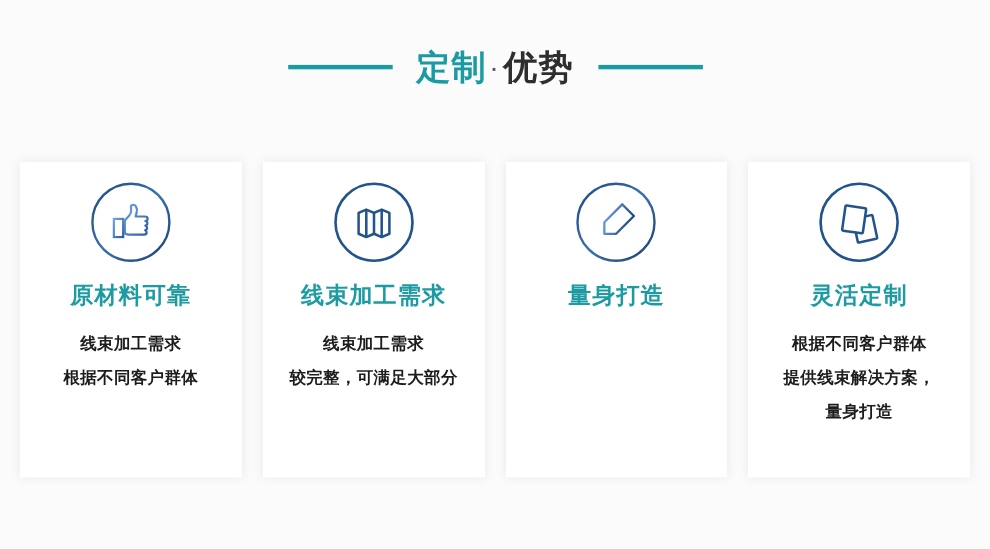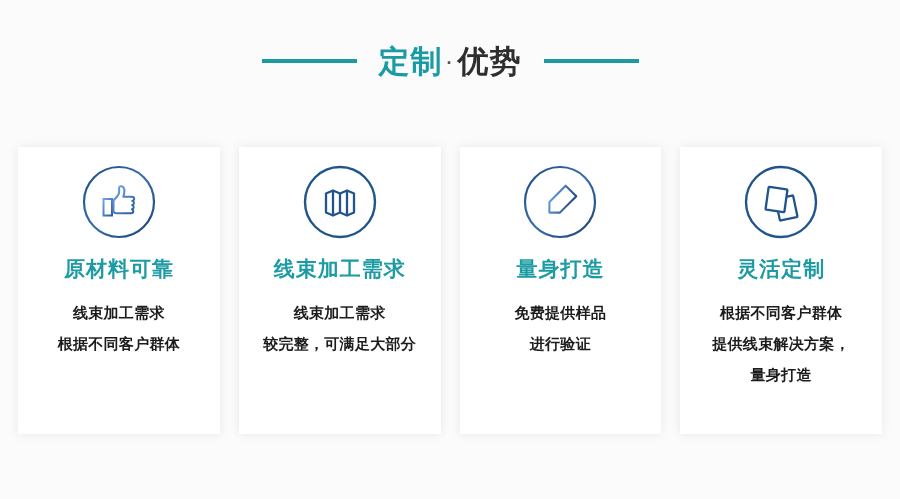--- a/index.html
+++ b/index.html
@@ -182,24 +182,20 @@
         <circle cx="38" cy="38" r="35" fill="none" stroke="url(#c3)" stroke-width="2.2"></circle>
         <g transform="rotate(45 38 38)">
           <path d="M30.5 22.5 L45.5 22.5 L45.5 45.5 L38 53 L30.5 45.5 Z" fill="none" stroke="url(#g3)" stroke-width="2.1" stroke-linejoin="round"></path>
           <line x1="30.5" y1="45.5" x2="45.5" y2="45.5" stroke="url(#g3)" stroke-width="2.1"></line>
           <line x1="38" y1="26" x2="38" y2="45" stroke="url(#g3)" stroke-width="1.7"></line>
           <line x1="42" y1="26" x2="42" y2="45" stroke="url(#g3)" stroke-width="1.3"></line>
         </g>
       </svg>
     </div>
     <div class="card-title">量身打造</div>
-    <div class="card-body">
-      <span class="ln">免费提供样品</span>
-      <span class="ln">进行验证</span>
-    </div>
   </div>
 
   <div class="card">
     <div class="icon-wrap">
       <svg width="76" height="76" viewBox="0 0 76 76">
         <circle cx="38" cy="38" r="35" fill="none" stroke="#22548c" stroke-width="2.4"></circle>
         <rect x="34.5" y="33" width="18" height="22" rx="1" transform="rotate(-12 43.5 44)" fill="#ffffff" stroke="#22548c" stroke-width="2.3"></rect>
         <rect x="24" y="24" width="19" height="23" rx="1" transform="rotate(8 33.5 35.5)" fill="#ffffff" stroke="#22548c" stroke-width="2.3"></rect>
       </svg>
     </div>

